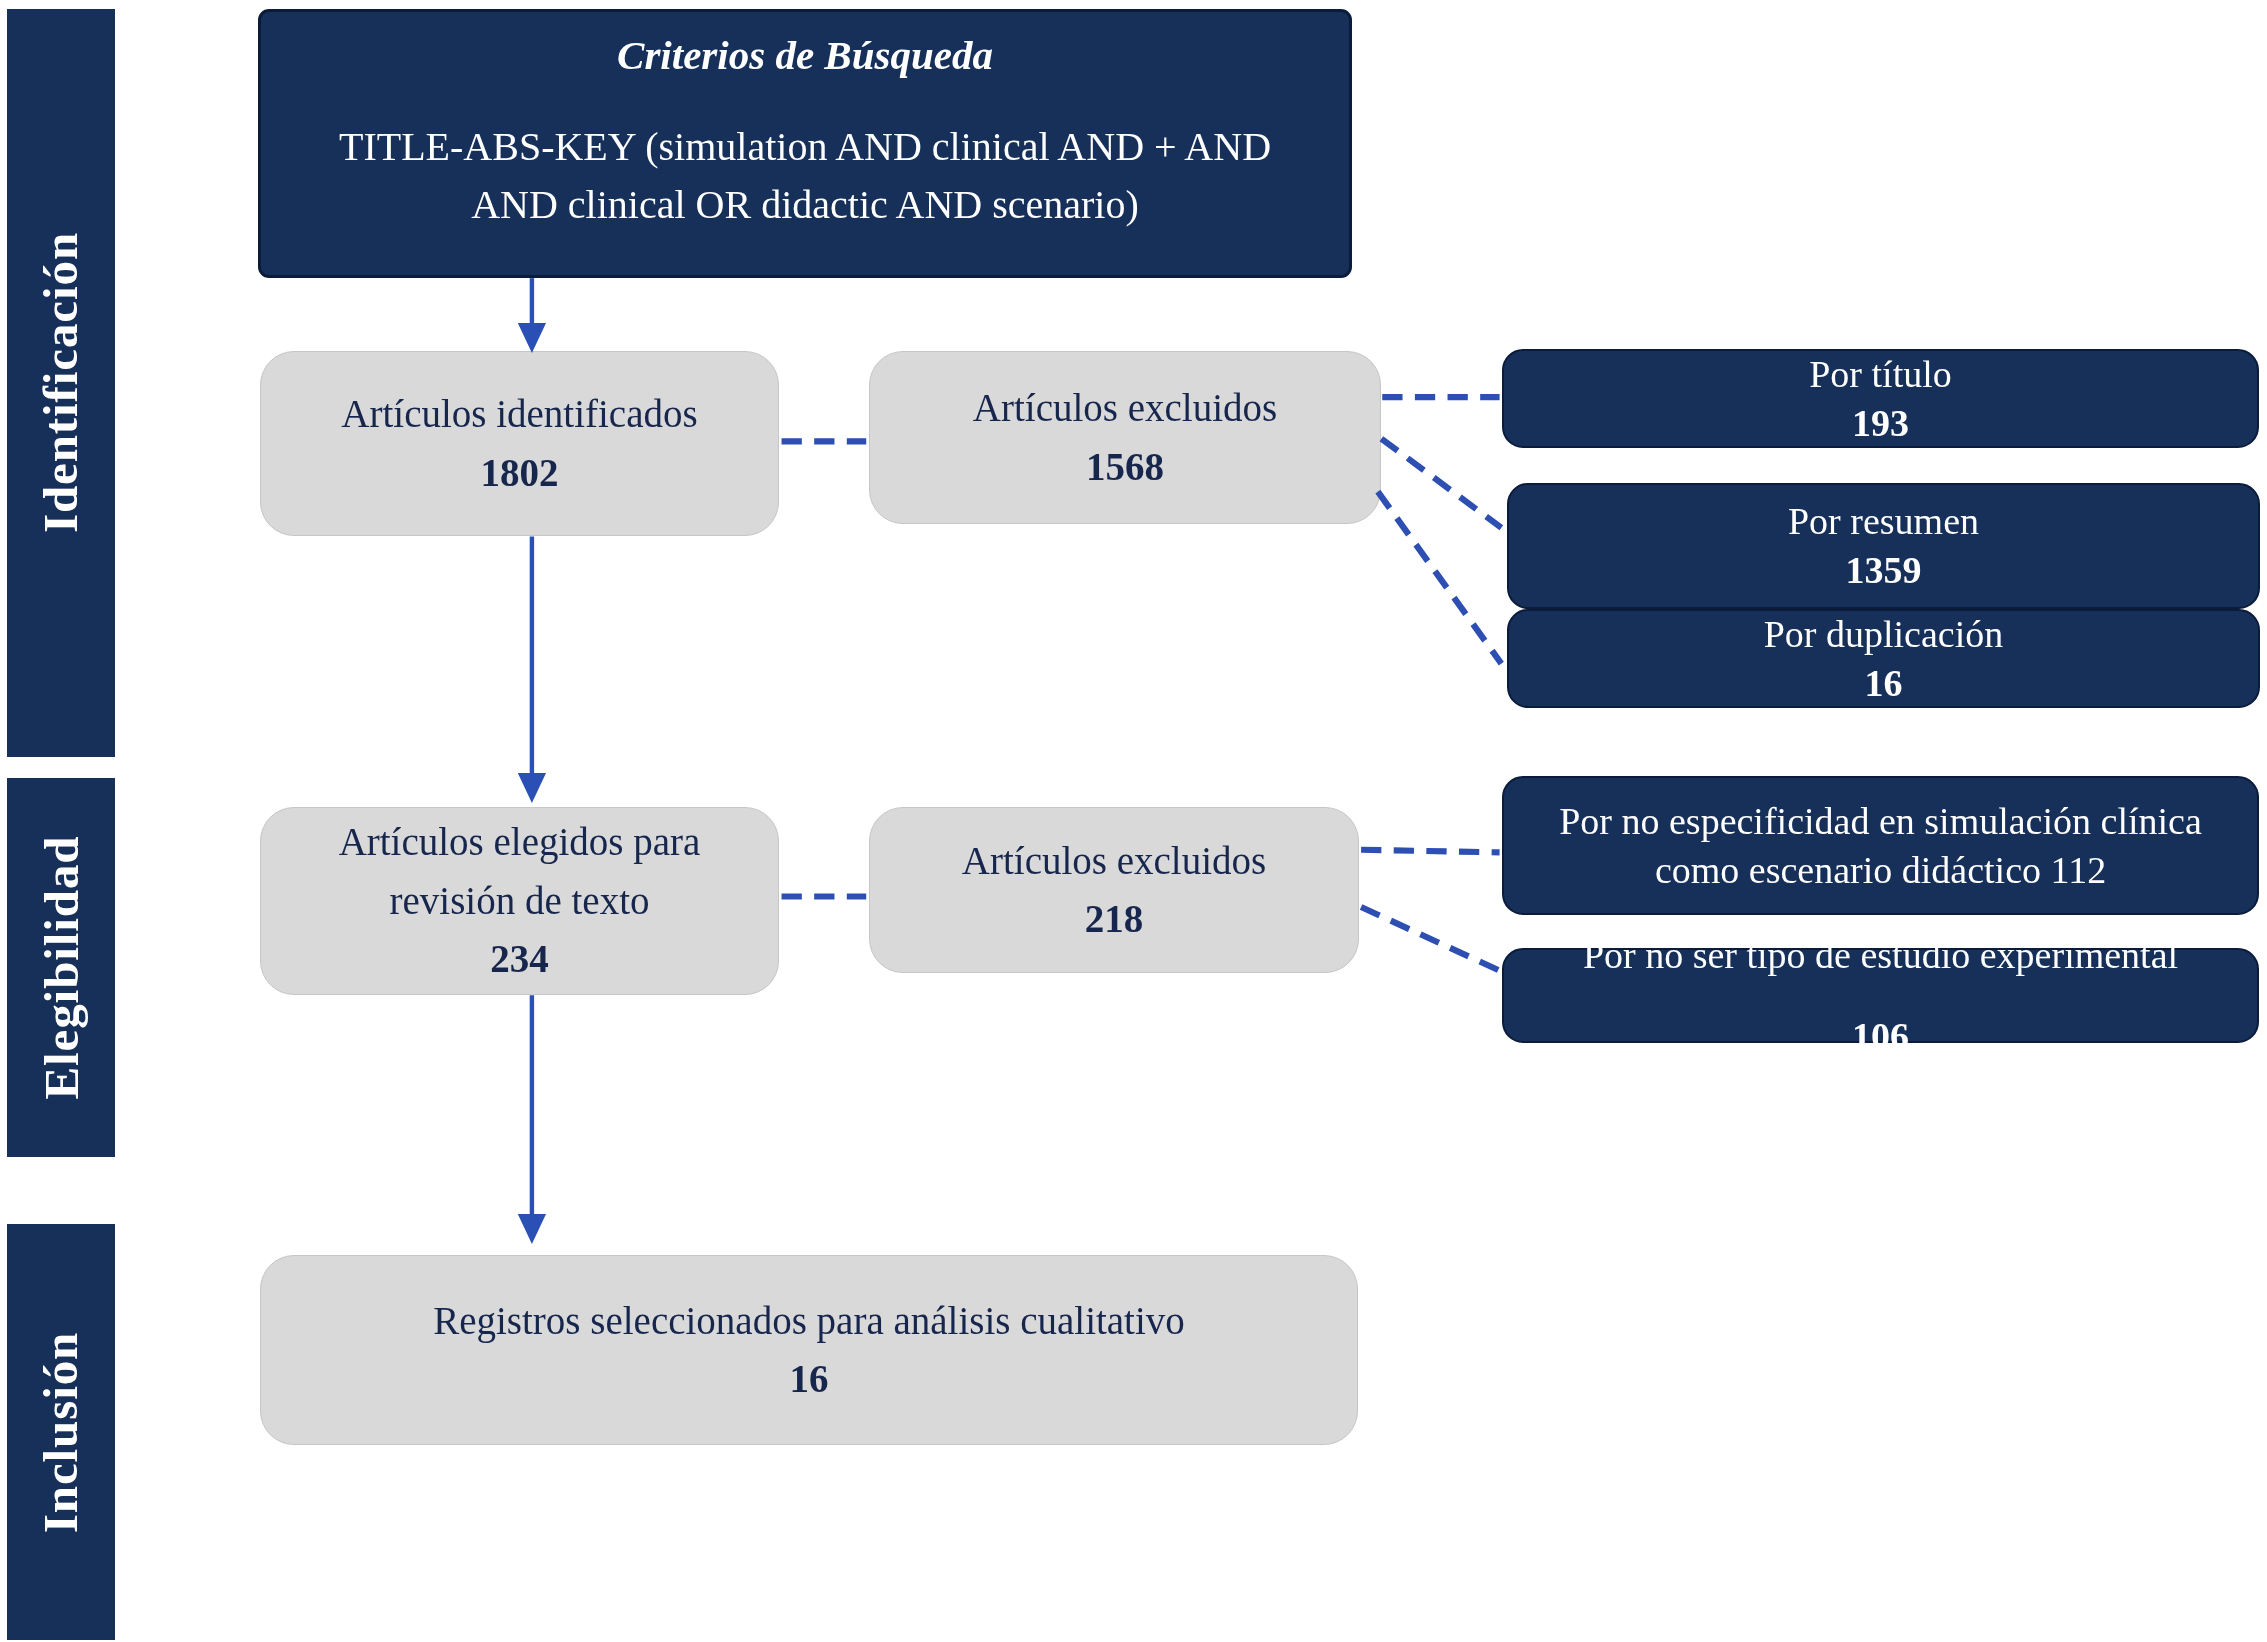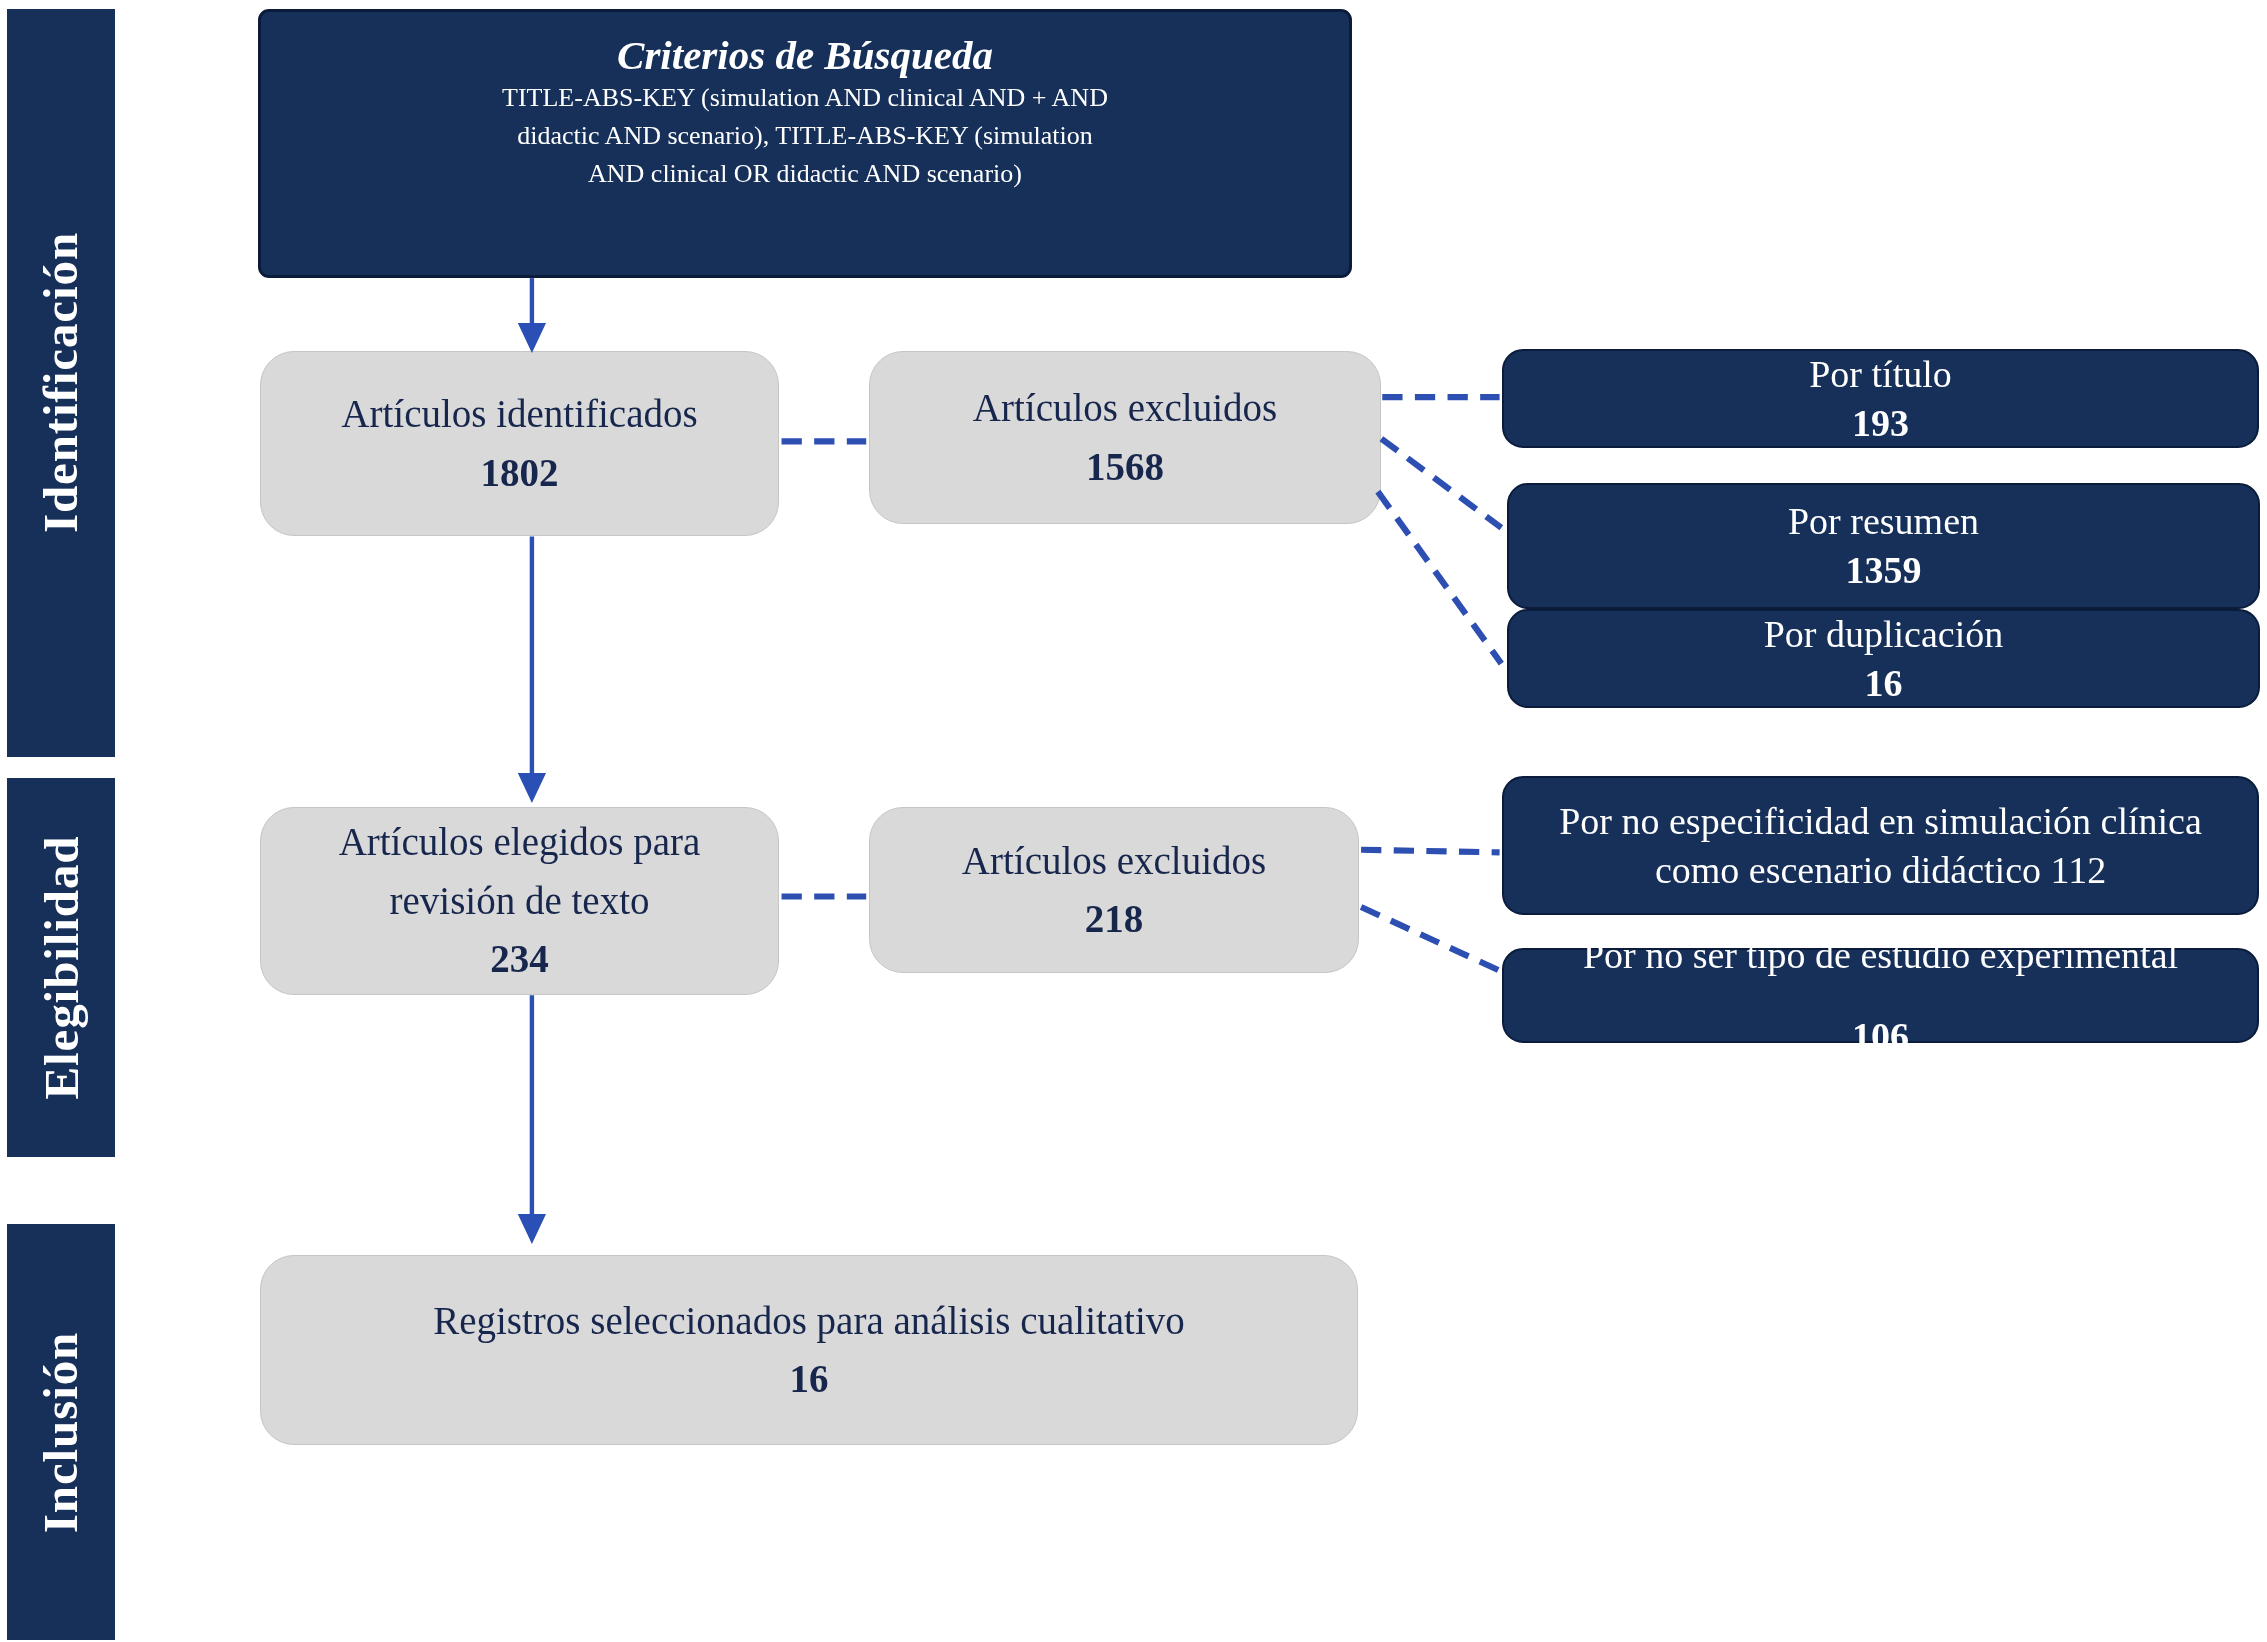--- a/index.html
+++ b/index.html
@@ -18,21 +18,21 @@
   }
   .stage span{
     transform:rotate(-90deg);white-space:nowrap;font-weight:bold;font-size:49px;letter-spacing:0.9px;
   }
   
   .criteria{
     background:var(--navy);border:3.5px solid var(--navy_border);border-radius:11px;color:#ffffff;
     display:flex;flex-direction:column;align-items:center;text-align:center;padding:12.4px 26.5px;
   }
   .criteria .title{font-size:41px;font-weight:bold;font-style:italic;margin-top:7px;}
-  .criteria .body{font-size:26px;line-height:1.45;}
+  .criteria .body{margin-top:39px;font-size:40px;line-height:1.45;}
   
   .gnode{
     background:var(--gray);border:1.8px solid var(--gray_border);border-radius:34px;color:var(--text_navy);
     display:flex;flex-direction:column;align-items:center;justify-content:center;text-align:center;
     font-size:39px;line-height:1.5;padding:15px 34px;
   }
   
   .nnode{
     background:var(--navy);border:2.6px solid var(--navy_border);border-radius:21px;color:#ffffff;
     display:flex;flex-direction:column;align-items:center;justify-content:center;text-align:center;
@@ -57,21 +57,20 @@
   <span>Elegibilidad</span>
 </div>
 <div class="abs stage" style="left:7px;top:1224px;width:108px;height:416px;">
   <span>Inclusión</span>
 </div>
 
 <div class="abs criteria" style="left:258px;top:8.8px;width:1094px;height:269px;">
   <div class="title">Criterios de Búsqueda</div>
   <div class="body">
     <div>TITLE-ABS-KEY (simulation AND clinical AND + AND</div>
-    <div>didactic AND scenario), TITLE-ABS-KEY (simulation</div>
     <div>AND clinical OR didactic AND scenario)</div>
   </div>
 </div>
 
 <div class="abs gnode" style="left:260px;top:351px;width:519px;height:185px;">
   <div class="label">Artículos identificados</div>
   <div class="count">1802</div>
 </div>
 <div class="abs gnode" style="left:869px;top:351px;width:512px;height:173px;">
   <div class="label">Artículos excluidos</div>

